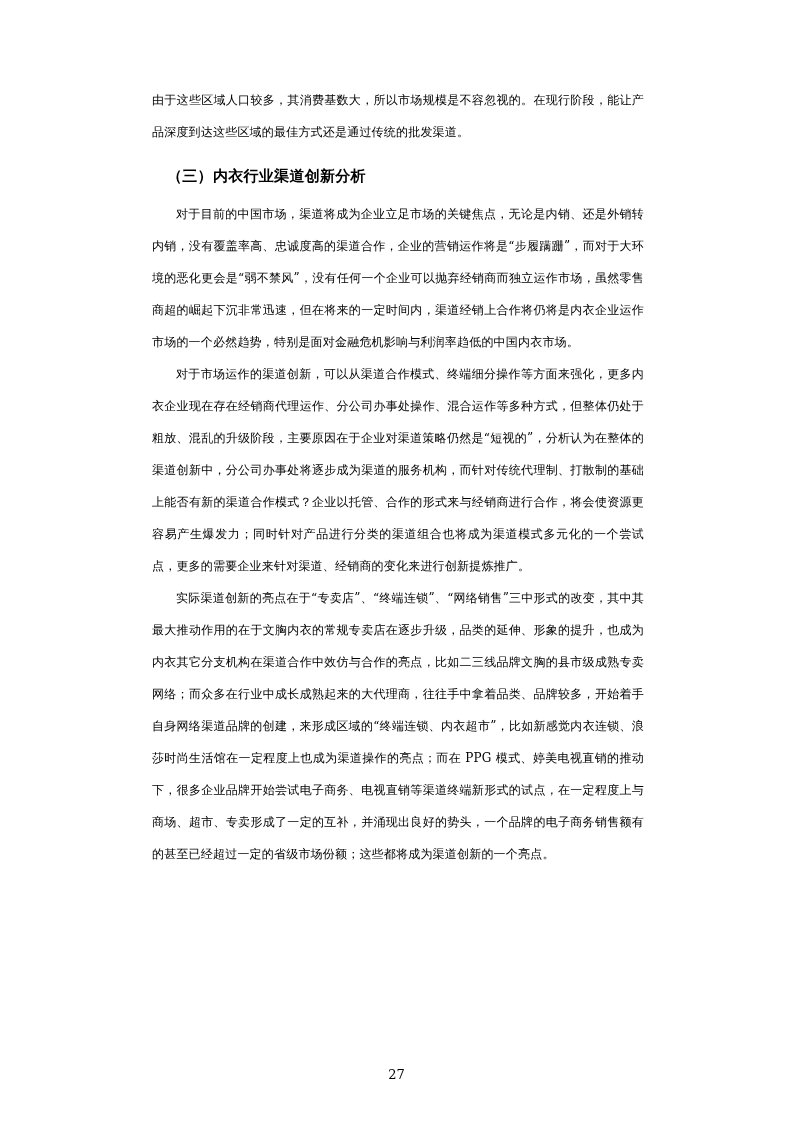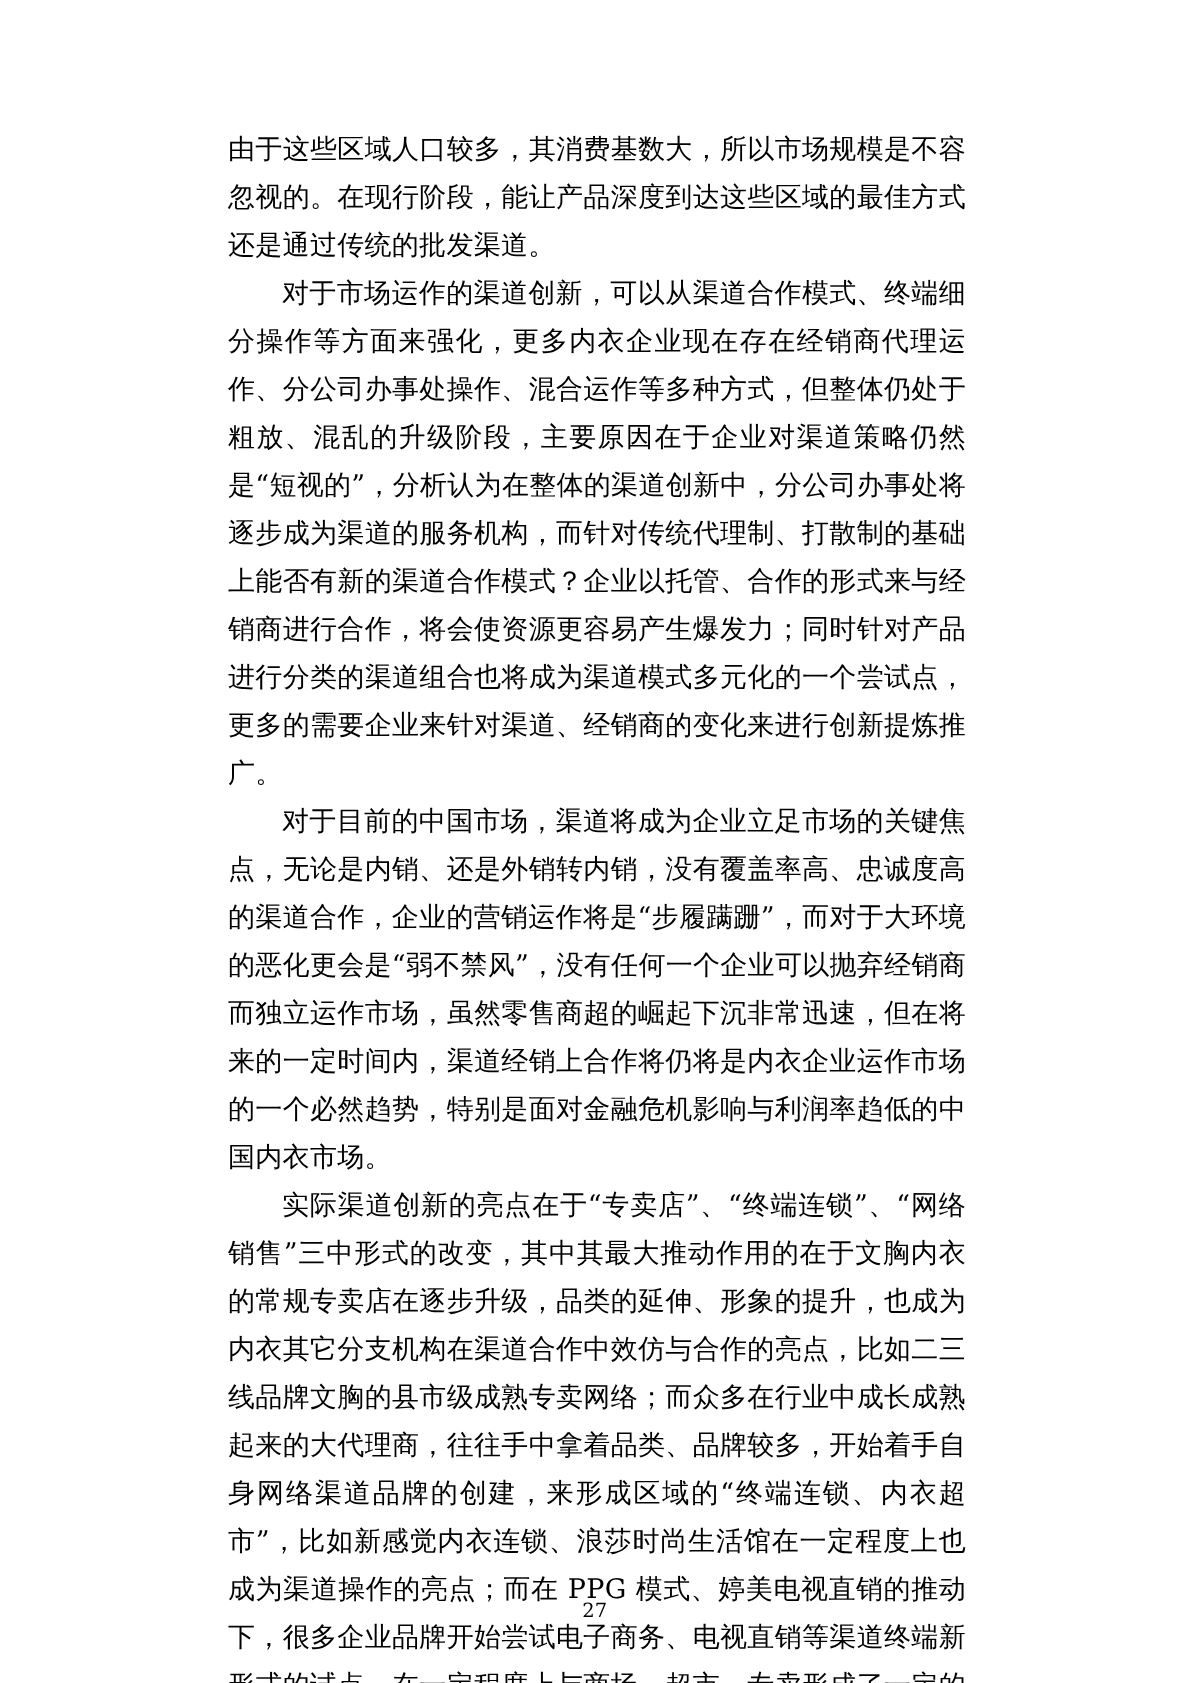--- a/index.html
+++ b/index.html
@@ -19,21 +19,21 @@
     overflow: hidden;
   }
   .content {
     position: absolute;
     left: 152px;
     top: 84px;
     width: 492px;
   }
   p {
     margin: 0;
-    font-size: 18px;
+    font-size: 12px;
     line-height: 32px;
     text-align: justify;
     text-justify: inter-ideograph;
     letter-spacing: 0.2px;
   }
   p.indent {
     text-indent: 2em;
   }
   .heading {
     margin: 0;
@@ -56,21 +56,22 @@
   }
 </style>
 </head>
 <body>
 
 <div class="page">
   <div class="content">
 
     <p class="body">由于这些区域人口较多，其消费基数大，所以市场规模是不容忽视的。在现行阶段，能让产品深度到达这些区域的最佳方式还是通过传统的批发渠道。</p>
 
+    <h2 class="heading">（三）内衣行业渠道创新分析</h2>
 
+    <p class="indent">对于目前的中国市场，渠道将成为企业立足市场的关键焦点，无论是内销、还是外销转内销，没有覆盖率高、忠诚度高的渠道合作，企业的营销运作将是“步履蹒跚”，而对于大环境的恶化更会是“弱不禁风”，没有任何一个企业可以抛弃经销商而独立运作市场，虽然零售商超的崛起下沉非常迅速，但在将来的一定时间内，渠道经销上合作将仍将是内衣企业运作市场的一个必然趋势，特别是面对金融危机影响与利润率趋低的中国内衣市场。</p>
     <p class="indent">对于市场运作的渠道创新，可以从渠道合作模式、终端细分操作等方面来强化，更多内衣企业现在存在经销商代理运作、分公司办事处操作、混合运作等多种方式，但整体仍处于粗放、混乱的升级阶段，主要原因在于企业对渠道策略仍然是“短视的”，分析认为在整体的渠道创新中，分公司办事处将逐步成为渠道的服务机构，而针对传统代理制、打散制的基础上能否有新的渠道合作模式？企业以托管、合作的形式来与经销商进行合作，将会使资源更容易产生爆发力；同时针对产品进行分类的渠道组合也将成为渠道模式多元化的一个尝试点，更多的需要企业来针对渠道、经销商的变化来进行创新提炼推广。</p>
-    <p class="indent">对于目前的中国市场，渠道将成为企业立足市场的关键焦点，无论是内销、还是外销转内销，没有覆盖率高、忠诚度高的渠道合作，企业的营销运作将是“步履蹒跚”，而对于大环境的恶化更会是“弱不禁风”，没有任何一个企业可以抛弃经销商而独立运作市场，虽然零售商超的崛起下沉非常迅速，但在将来的一定时间内，渠道经销上合作将仍将是内衣企业运作市场的一个必然趋势，特别是面对金融危机影响与利润率趋低的中国内衣市场。</p>
     <p class="indent">实际渠道创新的亮点在于“专卖店”、“终端连锁”、“网络销售”三中形式的改变，其中其最大推动作用的在于文胸内衣的常规专卖店在逐步升级，品类的延伸、形象的提升，也成为内衣其它分支机构在渠道合作中效仿与合作的亮点，比如二三线品牌文胸的县市级成熟专卖网络；而众多在行业中成长成熟起来的大代理商，往往手中拿着品类、品牌较多，开始着手自身网络渠道品牌的创建，来形成区域的“终端连锁、内衣超市”，比如新感觉内衣连锁、浪莎时尚生活馆在一定程度上也成为渠道操作的亮点；而在 PPG 模式、婷美电视直销的推动下，很多企业品牌开始尝试电子商务、电视直销等渠道终端新形式的试点，在一定程度上与商场、超市、专卖形成了一定的互补，并涌现出良好的势头，一个品牌的电子商务销售额有的甚至已经超过一定的省级市场份额；这些都将成为渠道创新的一个亮点。</p>
 
   </div>
 
   <div class="page-number">27</div>
 </div>
 
 </body></html>

